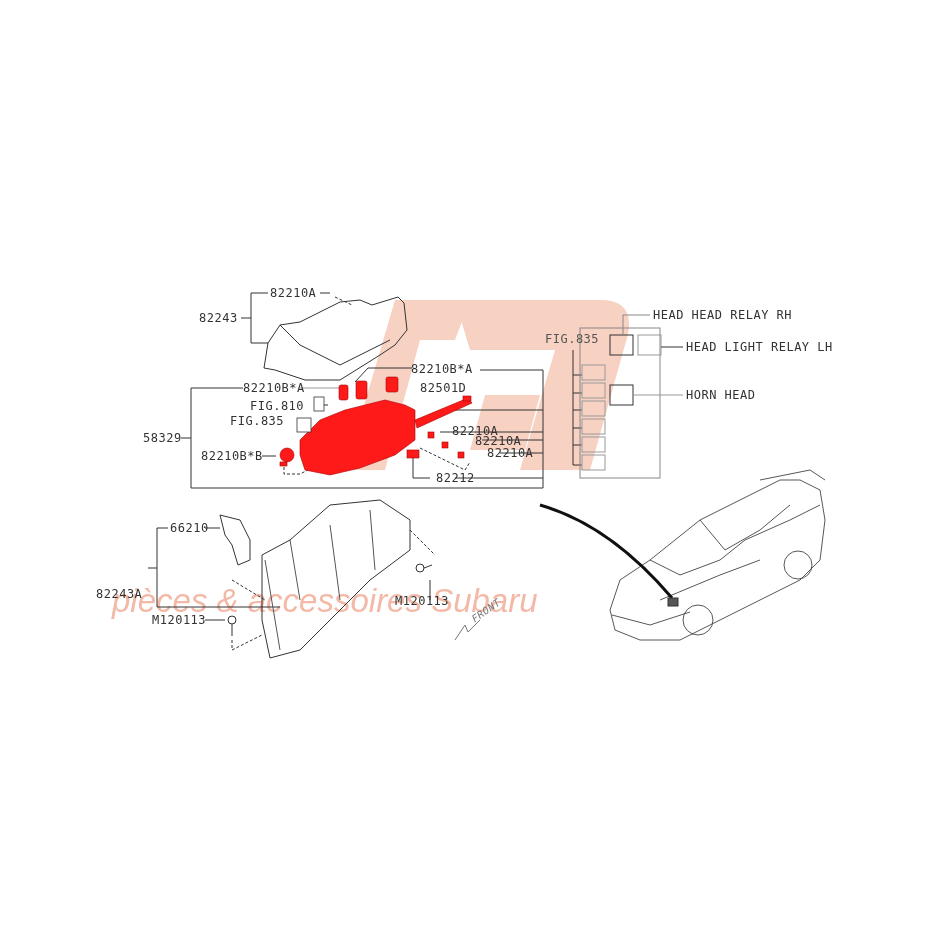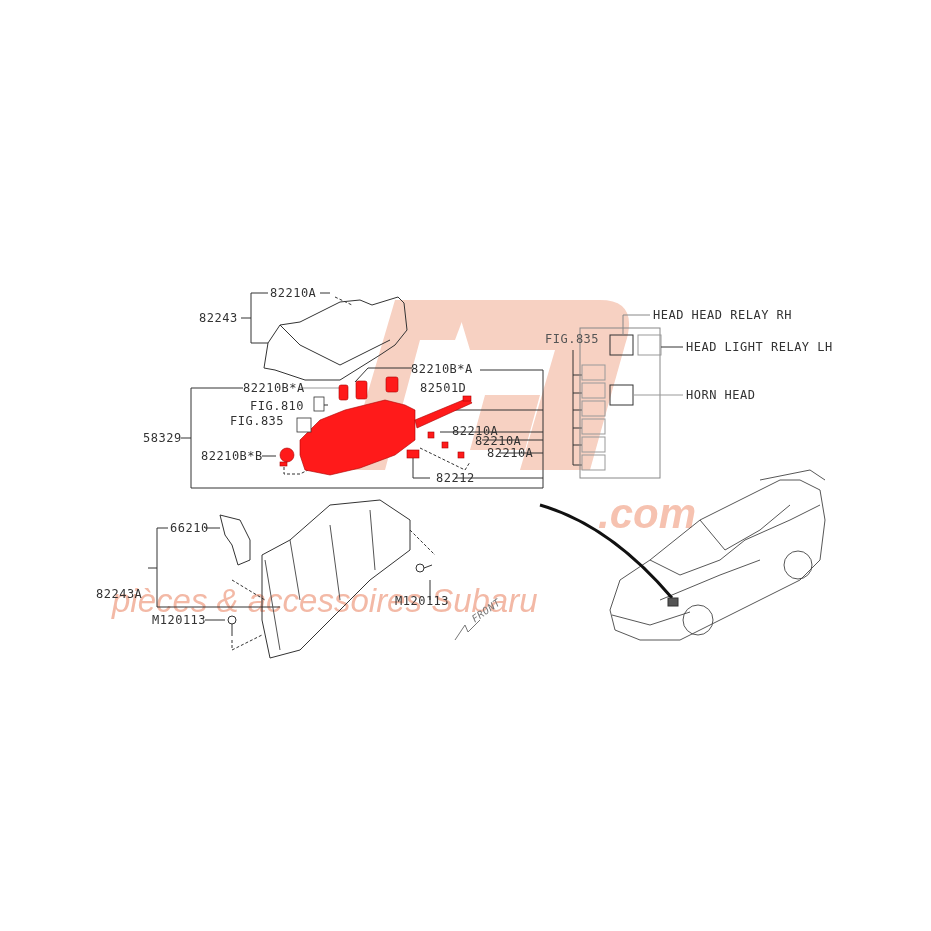--- a/index.html
+++ b/index.html
@@ -20,21 +20,20 @@
 
 <div id="canvas">
 
   <svg width="931" height="931" style="position:absolute;left:0;top:0">
     <g fill="#f6c9b8" opacity="0.85">
       <path d="M395 300 L470 300 L455 340 L420 340 L385 470 L345 470 Z"></path>
       <path d="M455 300 L600 300 Q640 300 625 345 L590 470 L520 470 L555 350 L470 350 Z"></path>
       <path d="M485 395 L540 395 L525 450 L470 450 Z"></path>
     </g>
   </svg>
-  <div class="wm-com" style="left:598px;top:490px;font-size:42px;">.com</div>
   <div class="wm-sub" style="left:112px;top:582px;font-size:33px;">pièces &amp; accessoires Subaru</div>
 
   <svg width="931" height="931" style="position:absolute;left:0;top:0" fill="none" stroke="#333" stroke-width="1">
 
     <path d="M251 293 L251 343 L268 343 M251 293 L268 293 M241 318 L251 318"></path>
     <path d="M320 293 L330 293"></path>
 
     <path d="M268 343 L280 325 L300 322 L340 302 L360 300 L372 305 L398 297 L404 303 L407 330 L395 345 L380 355 L340 380 L305 380 L275 370 L264 368 Z"></path>
     <path d="M280 325 L300 345 L340 365 L390 340"></path>
     <path d="M335 297 L352 305" stroke-dasharray="3,2"></path>

